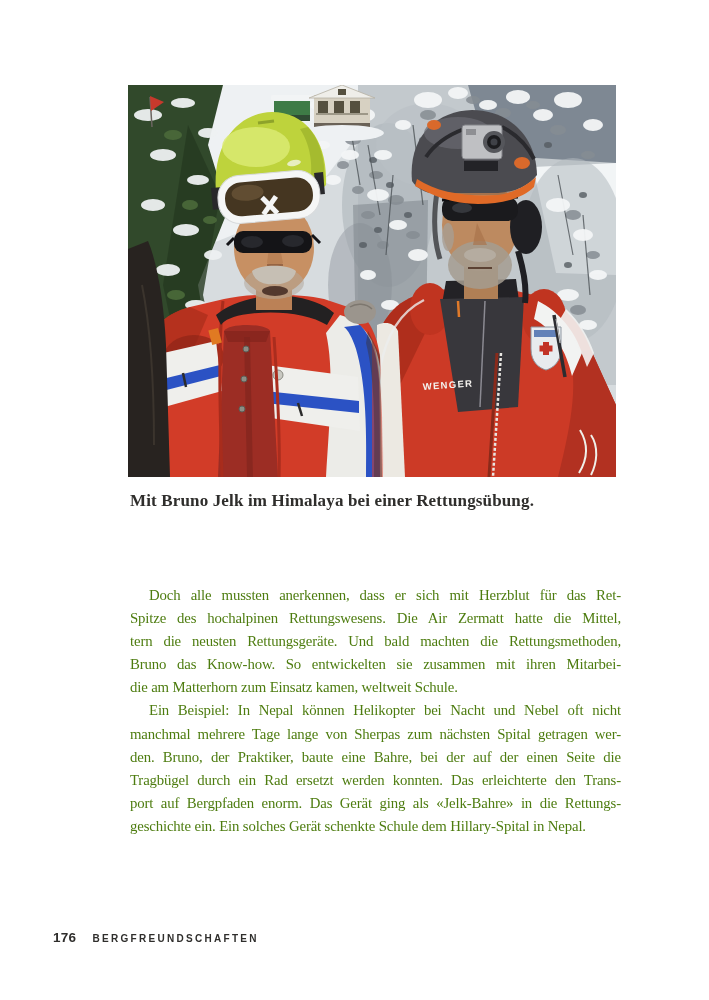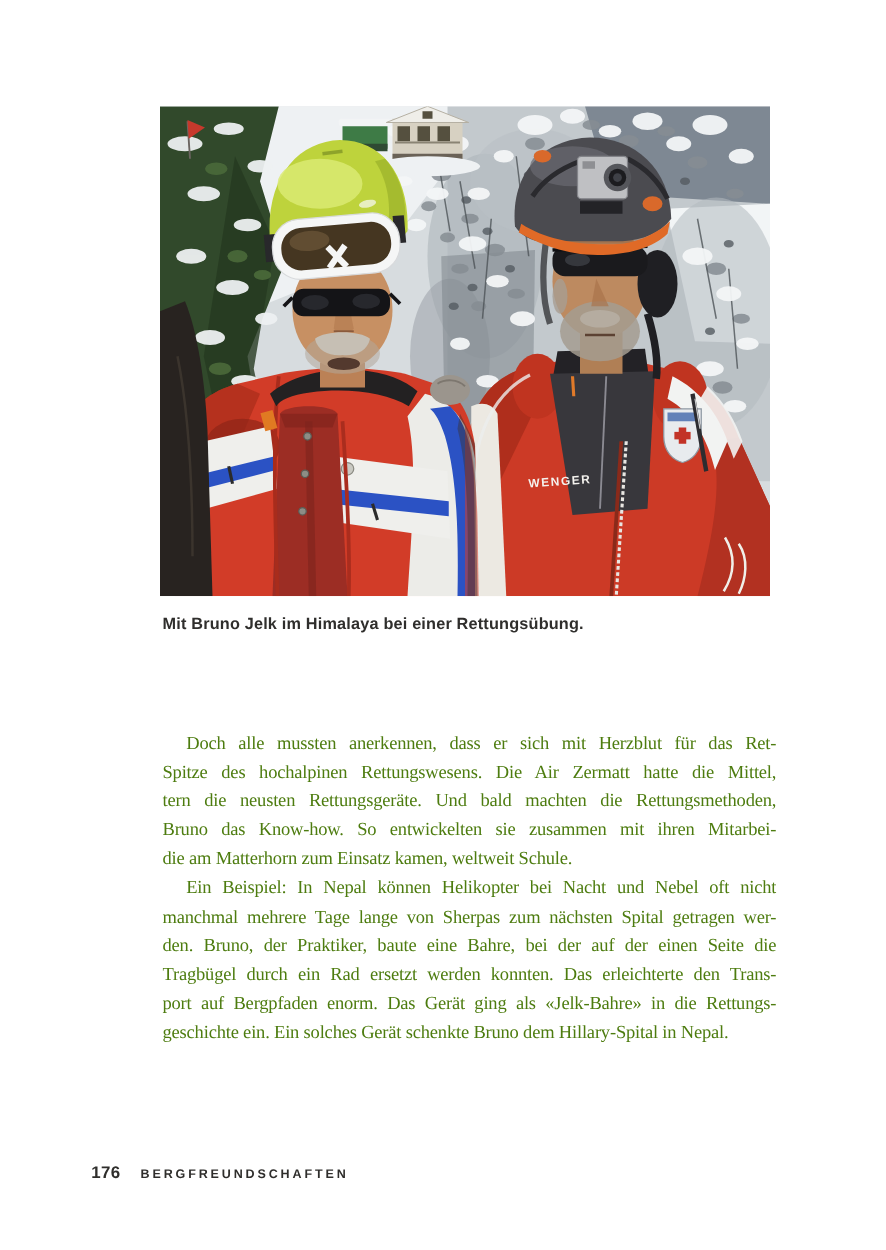--- a/index.html
+++ b/index.html
@@ -4,34 +4,34 @@
 <style>
   html,body{margin:0;padding:0}
   body{
     width:709px;height:1000px;background:#ffffff;position:relative;
     font-family:"Liberation Serif",serif;overflow:hidden;
   }
   .photo-figure{position:absolute;left:128px;top:85px;width:488px;height:392px;margin:0;overflow:hidden}
   .photo-figure svg{display:block}
   .caption{
     position:absolute;left:130px;top:491px;width:487px;
-    font-family:Liberation Sans, sans-serif;font-weight:bold;
-    font-size:13px;letter-spacing:.15px;color:#2f2e2c;
+    font-family:Liberation Serif, serif;font-weight:bold;
+    font-size:17px;letter-spacing:.15px;color:#2f2e2c;
   }
   .body-text{
     position:absolute;left:130px;top:584px;width:491px;
     font-size:14.8px;line-height:23.1px;color:#4d7c0f;letter-spacing:-.15px;
   }
   .body-text p{margin:0;padding:0}
   .line{text-align:justify;text-align-last:justify;height:23.1px;overflow:hidden}
   .para-first{text-indent:19px}
   .para-last{text-align-last:left}
   .pagefoot{
     position:absolute;left:53px;top:930px;display:flex;align-items:baseline;
-    font-family:"Liberation Sans",sans-serif;color:#2f2e2c;margin-left:20px;
+    font-family:"Liberation Sans",sans-serif;color:#2f2e2c;
   }
   .pagenum{font-size:13.5px;font-weight:bold;letter-spacing:.3px}
   .foottitle{font-size:10px;font-weight:bold;letter-spacing:2.3px;margin-left:16px}
 </style>
 </head>
 <body>
 
 <figure class="photo-figure">
   <svg width="488" height="392" viewBox="0 0 488 392" xmlns="http://www.w3.org/2000/svg">
 
@@ -320,20 +320,20 @@
     <span class="line" style="display:block">tern die neusten Rettungsgeräte. Und bald machten die Rettungsmethoden,</span>
     <span class="line" style="display:block">Bruno das Know-how. So entwickelten sie zusammen mit ihren Mitarbei-</span>
     <span class="line para-last" style="display:block">die am Matterhorn zum Einsatz kamen, weltweit Schule.</span>
   </p>
   <p>
     <span class="line para-first" style="display:block">Ein Beispiel: In Nepal können Helikopter bei Nacht und Nebel oft nicht</span>
     <span class="line" style="display:block">manchmal mehrere Tage lange von Sherpas zum nächsten Spital getragen wer-</span>
     <span class="line" style="display:block">den. Bruno, der Praktiker, baute eine Bahre, bei der auf der einen Seite die</span>
     <span class="line" style="display:block">Tragbügel durch ein Rad ersetzt werden konnten. Das erleichterte den Trans-</span>
     <span class="line" style="display:block">port auf Bergpfaden enorm. Das Gerät ging als «Jelk-Bahre» in die Rettungs-</span>
-    <span class="line para-last" style="display:block">geschichte ein. Ein solches Gerät schenkte Bruno dem Hillary-Spital in Nepal.</span>
+    <span class="line para-last" style="display:block">geschichte ein. Ein solches Gerät schenkte Schule dem Hillary-Spital in Nepal.</span>
   </p>
 </section>
 
 <footer class="pagefoot">
   <span class="pagenum">176</span>
   <span class="foottitle">BERGFREUNDSCHAFTEN</span>
 </footer>
 
 </body></html>

